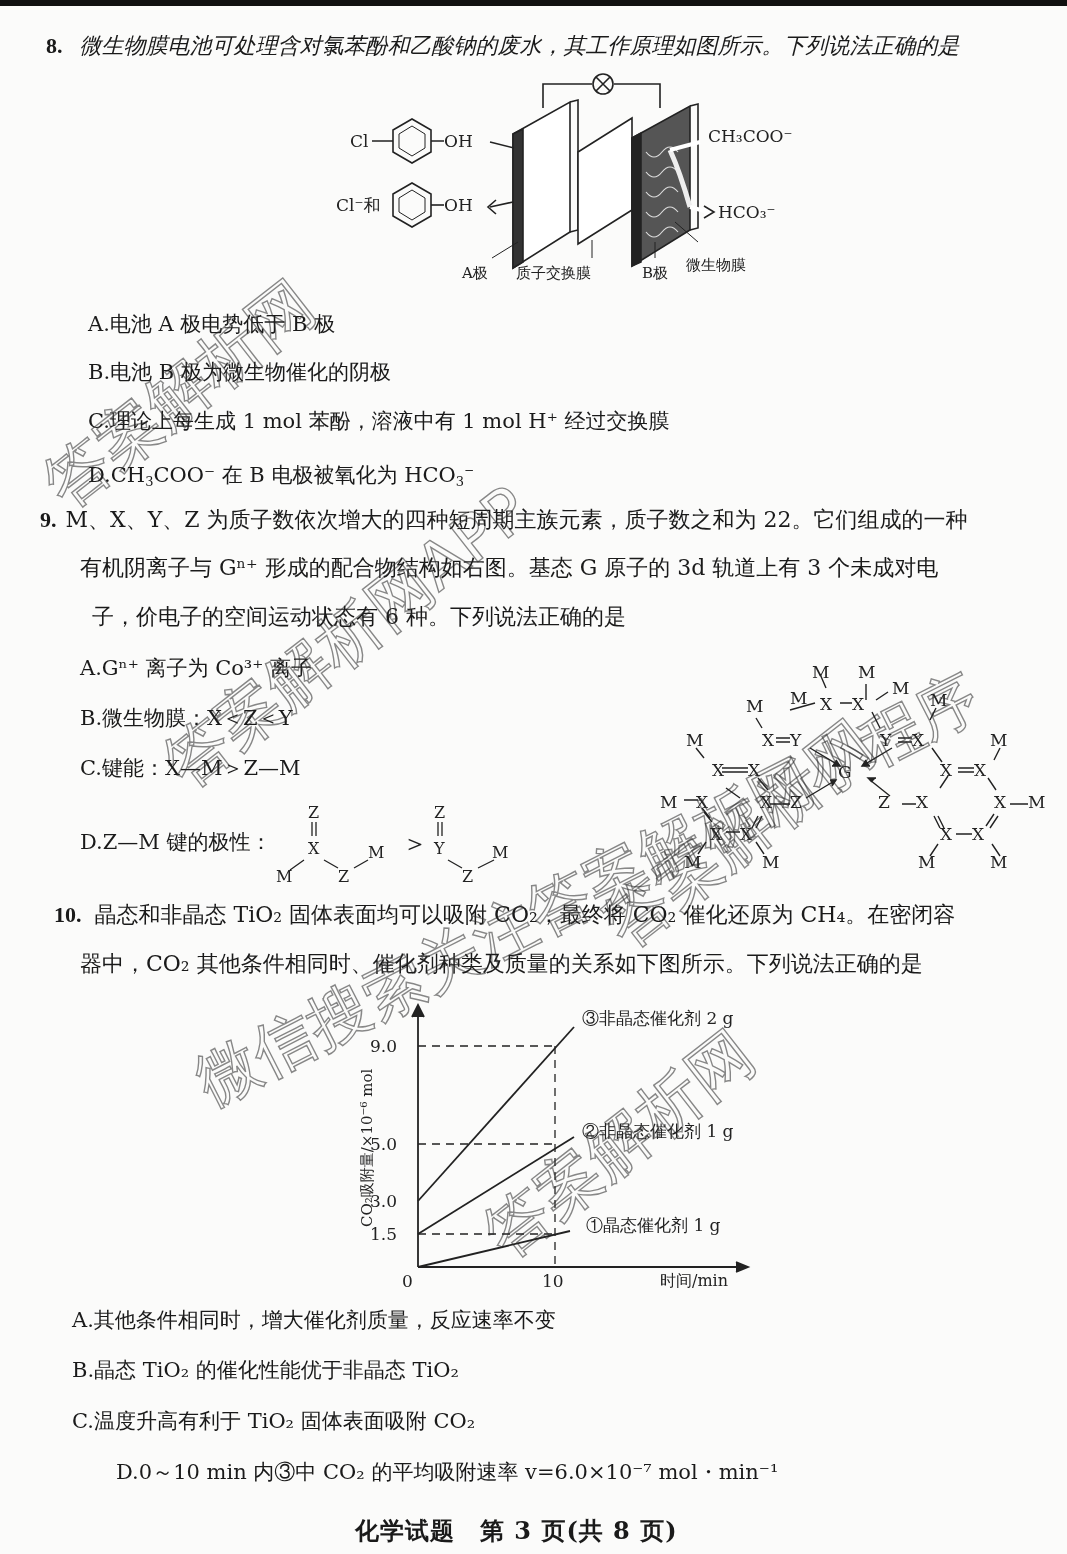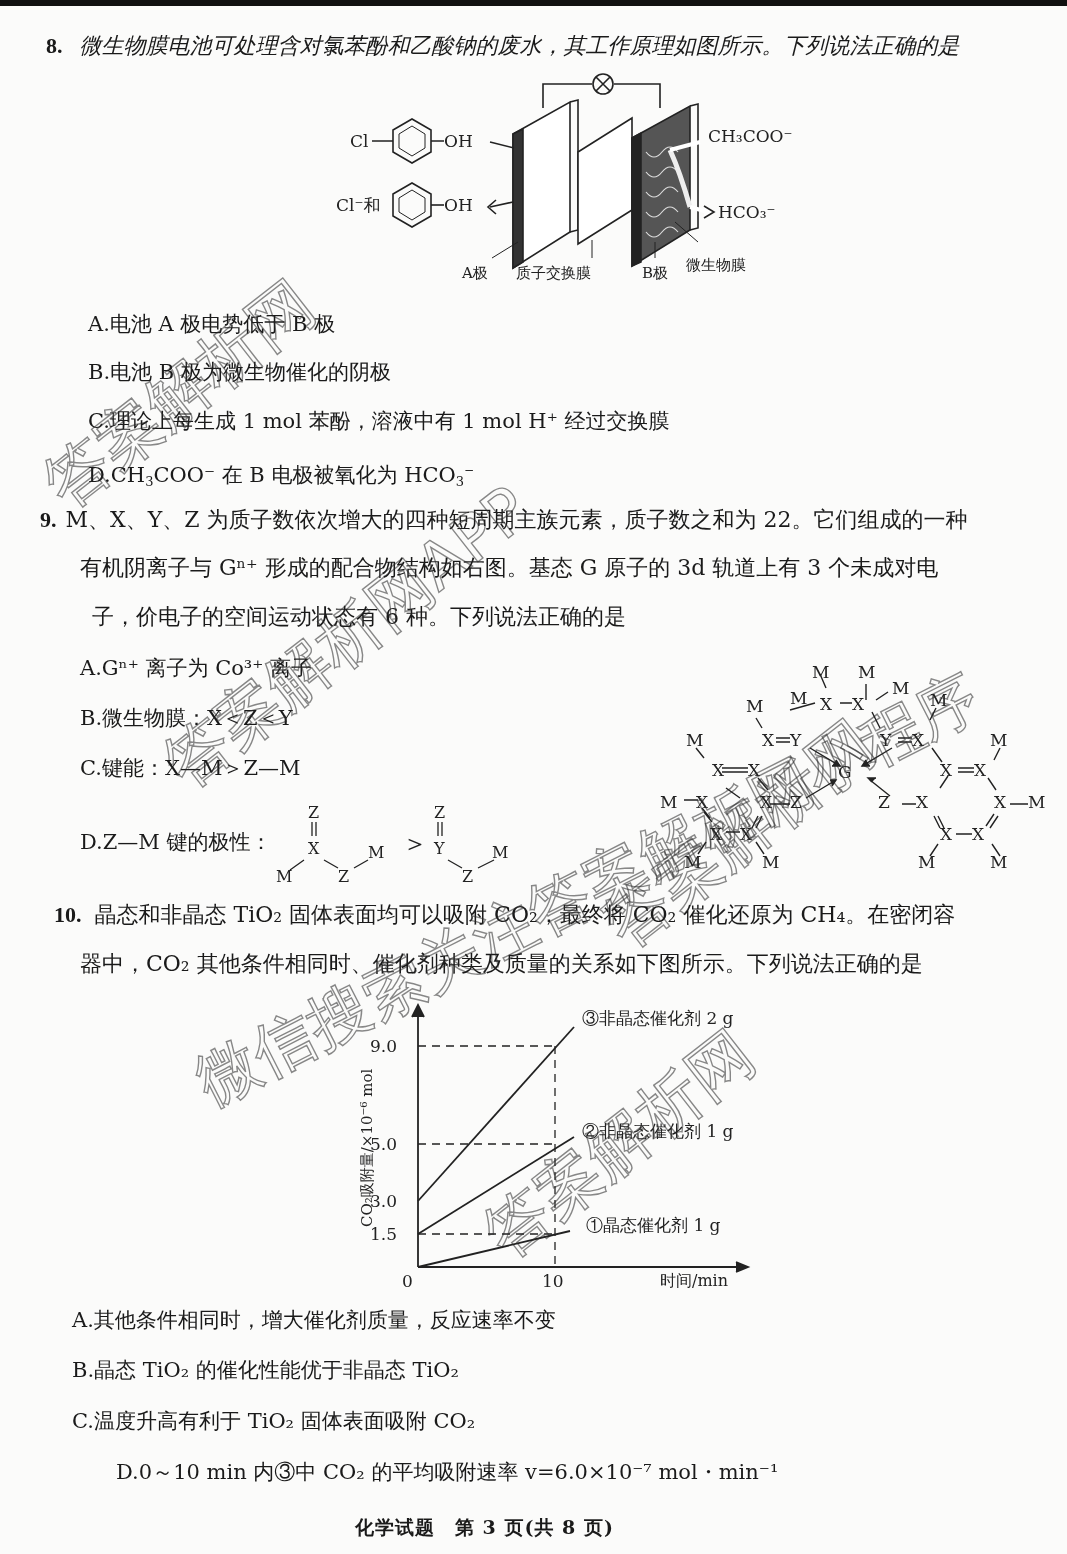--- a/index.html
+++ b/index.html
@@ -5,21 +5,21 @@
   html,body{margin:0;padding:0;}
   body{width:1067px;height:1554px;background:#fbfbfa;position:relative;overflow:hidden;
        font-family:"DejaVu Serif","Liberation Serif",serif;color:#1a1a1a;}
   .topbar{position:absolute;left:0;top:0;width:1067px;height:6px;background:#111;}
   .q{position:absolute;font-size:22px;line-height:24px;white-space:nowrap;}
   .qnum{font-weight:bold;font-family:"Liberation Serif",serif;}
   .opt{position:absolute;font-size:21px;line-height:24px;white-space:nowrap;}
   .sub{font-size:13px;vertical-align:-4px;}
   .sup{font-size:12px;vertical-align:8px;}
   .svgwrap{position:absolute;}
-  .footer{position:absolute;left:355px;top:1515px;font-size:19px;font-weight:bold;white-space:nowrap;letter-spacing:1px;}
+  .footer{position:absolute;left:355px;top:1515px;font-size:24px;font-weight:bold;white-space:nowrap;letter-spacing:1px;}
   .wm{position:absolute;font-family:"DejaVu Sans",sans-serif;color:transparent;
       -webkit-text-stroke:1.4px rgba(40,40,40,0.55);white-space:nowrap;transform-origin:left bottom;pointer-events:none;}
 </style>
 </head>
 <body>
 
 <div class="topbar"></div>
 
 <div class="q" style="left:46px;top:34px;">
   <span class="qnum">8.</span>

